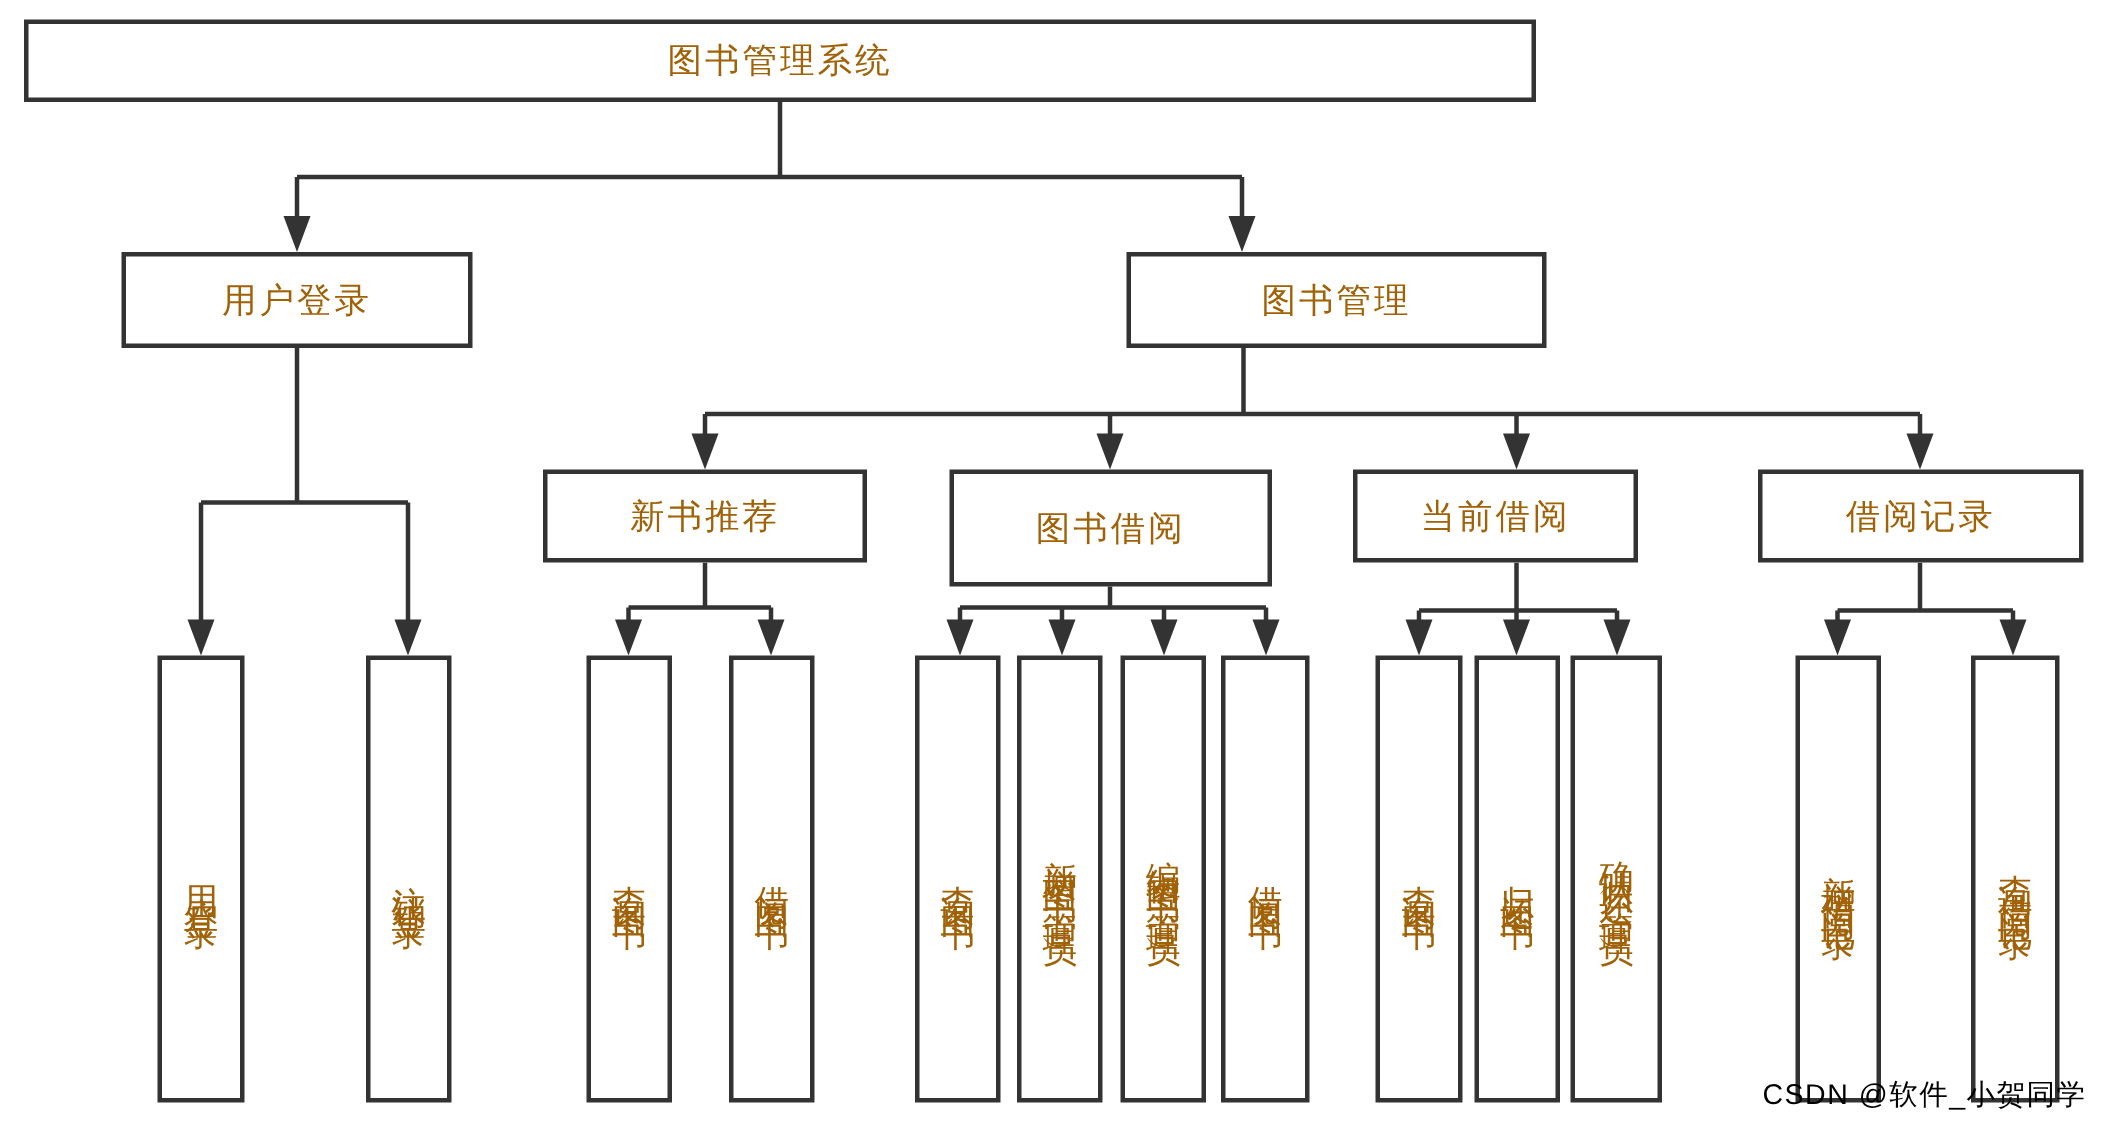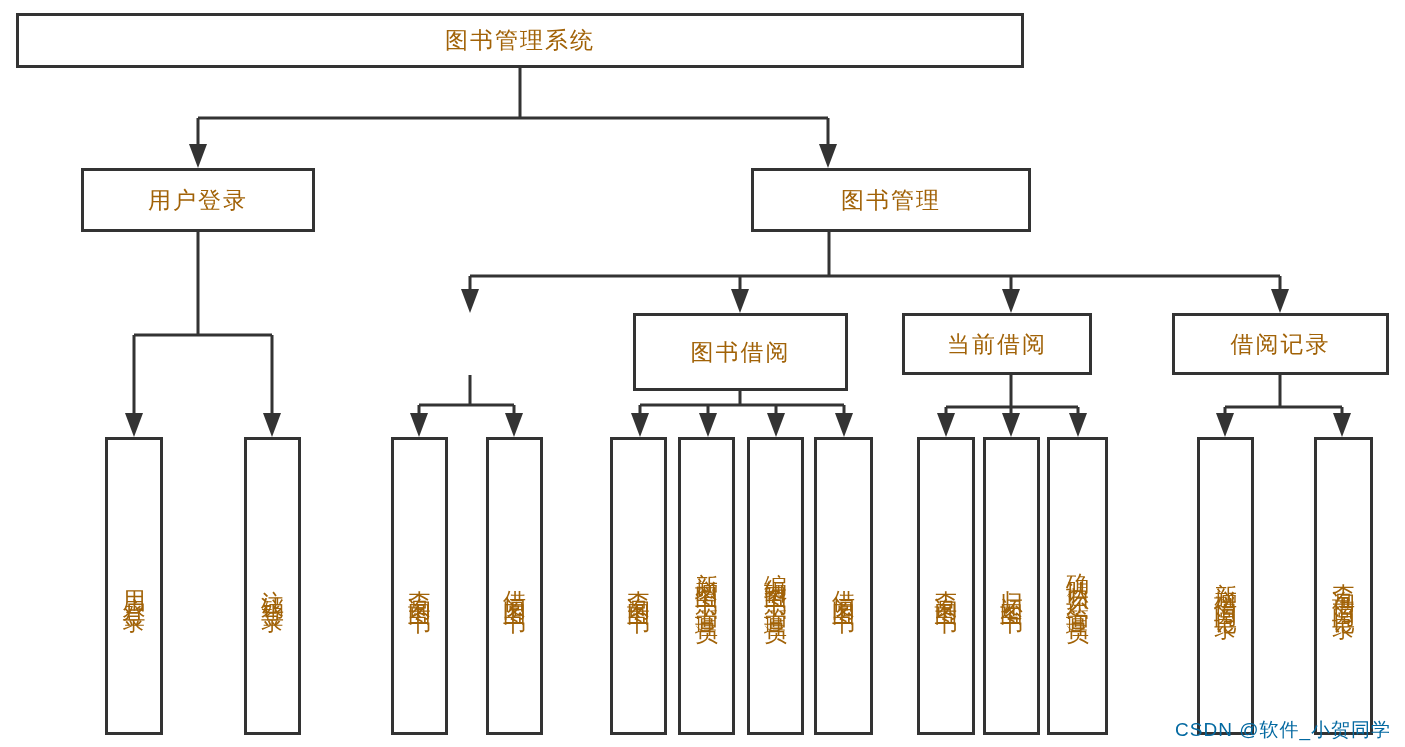--- a/index.html
+++ b/index.html
@@ -30,21 +30,21 @@
     text-orientation:mixed;
     font-size:23px;
     letter-spacing:7px;
     line-height:1;
     white-space:nowrap;
   }
   .watermark{
     position:absolute;
     right:14px;bottom:4px;
     font-size:19px;
-    color:#0369a1;
+    color:#000000;
     letter-spacing:1px;
     z-index:3;
     white-space:nowrap;
   }
 </style>
 </head>
 <body>
 
 <div id="canvas">
 
@@ -92,20 +92,23 @@
     <span class="hlabel">图书管理系统</span>
   </div>
 
   <div class="node" style="left:81px;top:168px;width:234px;height:64px;">
     <span class="hlabel">用户登录</span>
   </div>
   <div class="node" style="left:711px;top:168px;width:280px;height:64px;margin-left:40px;">
     <span class="hlabel">图书管理</span>
   </div>
 
+  <div class="node" style="left:362px;top:313px;width:216px;height:62px;">
+    <span class="hlabel">新书推荐</span>
+  </div>
   <div class="node" style="left:633px;top:313px;width:215px;height:78px;">
     <span class="hlabel">图书借阅</span>
   </div>
   <div class="node" style="left:902px;top:313px;width:190px;height:62px;">
     <span class="hlabel">当前借阅</span>
   </div>
   <div class="node" style="left:1172px;top:313px;width:217px;height:62px;">
     <span class="hlabel">借阅记录</span>
   </div>
 

